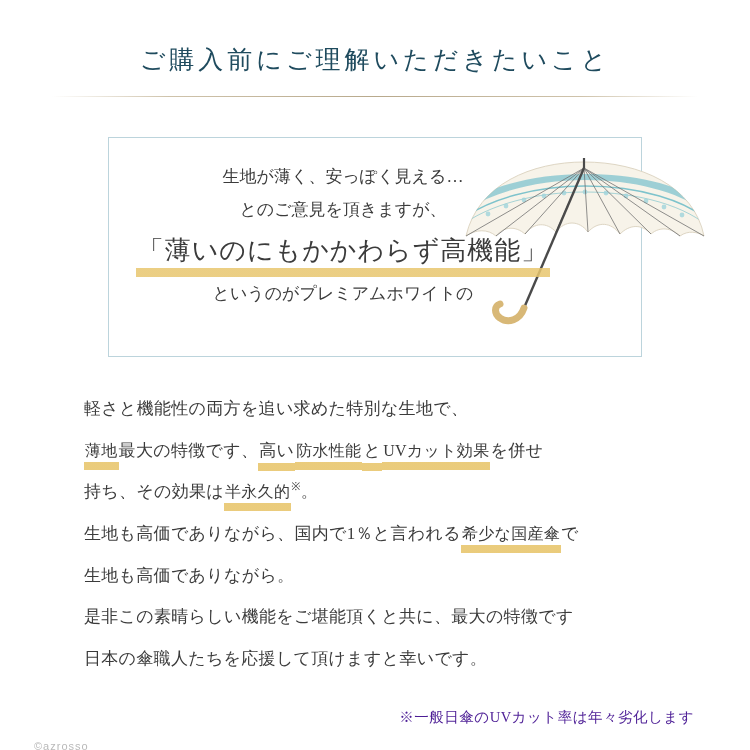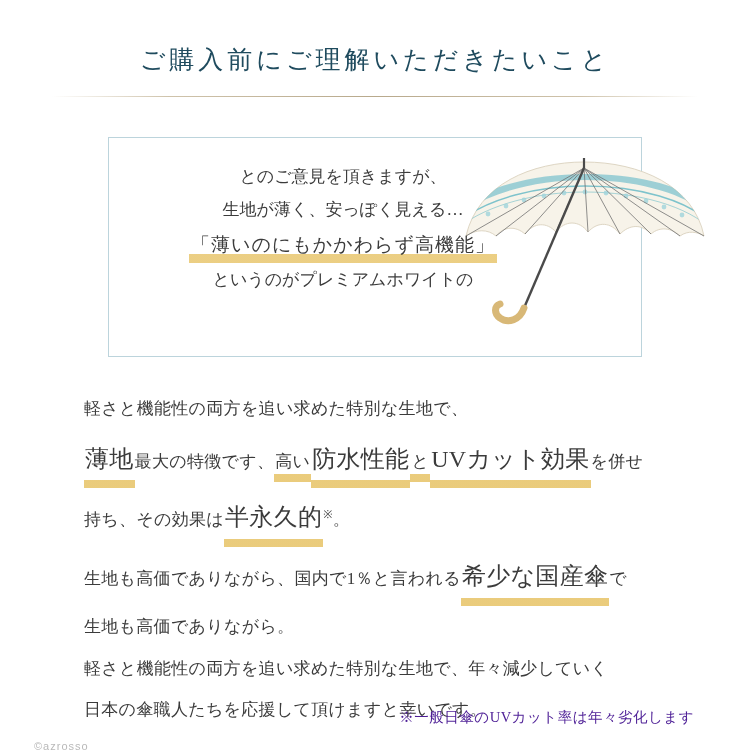--- a/index.html
+++ b/index.html
@@ -66,21 +66,21 @@
     width: 470px;
     text-align: center;
     line-height: 1.95;
     font-size: 17px;
     color: #3b3b3b;
   }
   .feature-text .line {
     white-space: nowrap;
   }
   .feature-text .big {
-    font-size: 19px;
+    font-size: 26px;
     letter-spacing: 1px;
     display: inline-block;
     padding: 0 2px;
     background: linear-gradient(to top, rgba(232,198,110,0.85) 0, rgba(232,198,110,0.85) 9px, rgba(255,255,255,0) 9px);
   }
 
   
   .umbrella {
     position: absolute;
     left: 448px;
@@ -102,21 +102,21 @@
   }
   .body-text .row {
     white-space: nowrap;
   }
   .hl {
     display: inline-block;
     background: linear-gradient(to top, rgba(232,198,110,0.9) 0, rgba(232,198,110,0.9) 8px, rgba(255,255,255,0) 8px);
     padding: 0 1px;
   }
   .big-word {
-    font-size: 24px;
+    font-size: 16px;
   }
   .sup {
     font-size: 11px;
     vertical-align: super;
   }
 
   
   .footnote {
     position: absolute;
     right: 56px;
@@ -192,41 +192,41 @@
 
       <path d="M136,10 L136,0" stroke="#4a4a4a" stroke-width="2.2"></path>
 
       <path d="M136,10 L76,150" stroke="#4a4a4a" stroke-width="2.4" fill="none"></path>
 
       <path d="M76,150 C72,162 60,166 52,160 C46,156 46,148 52,146" stroke="#d8b877" stroke-width="7" fill="none" stroke-linecap="round"></path>
     </svg>
   </div>
 
   <div class="feature-text">
+    <div class="line">生地が薄く、安っぽく見える…</div>
     <div class="line">とのご意見を頂きますが、</div>
-    <div class="line">生地が薄く、安っぽく見える…</div>
     <div class="line">
       <span class="big">「薄いのにもかかわらず高機能」</span>
     </div>
     <div class="line">というのがプレミアムホワイトの</div>
   </div>
 
   <div class="body-text">
     <div class="row">軽さと機能性の両方を追い求めた特別な生地で、</div>
     <div class="row">
       <span class="hl big-word">薄地</span><span>最大の特徴です、</span><span class="hl">高い</span><span class="hl big-word">防水性能</span><span class="hl">と</span><span class="hl big-word">UVカット効果</span><span>を併せ</span>
     </div>
     <div class="row">
       <span>持ち、その効果は</span><span class="hl big-word">半永久的</span><span class="sup">※</span><span>。</span>
     </div>
     <div class="row">
       <span>生地も高価でありながら、国内で1％と言われる</span><span class="hl big-word">希少な国産傘</span><span>で</span>
     </div>
     <div class="row">生地も高価でありながら。</div>
-    <div class="row">軽さと機能性の両方を追い求めた特別な生地で、年々減少していく</div>
+    <div class="row">是非この素晴らしい機能をご堪能頂くと共に、最大の特徴です</div>
     <div class="row">日本の傘職人たちを応援して頂けますと幸いです。</div>
   </div>
 
   <div class="footnote">※一般日傘のUVカット率は年々劣化します</div>
 
   <div class="brand">©azrosso</div>
 
 </div>
 
 </body></html>

